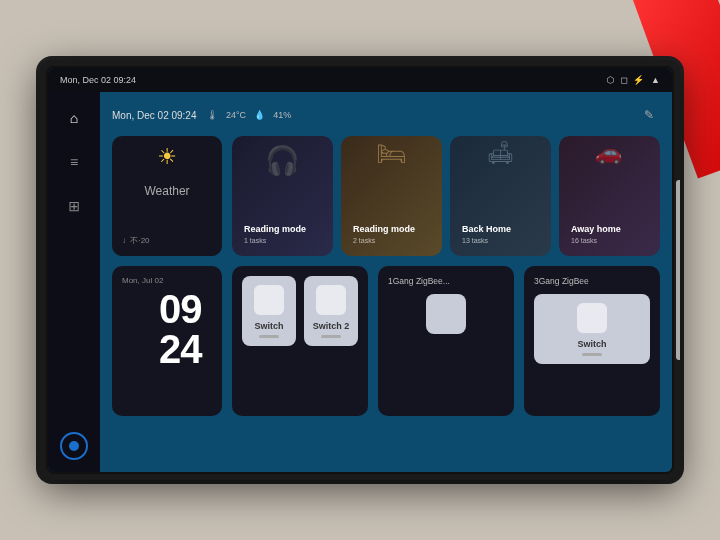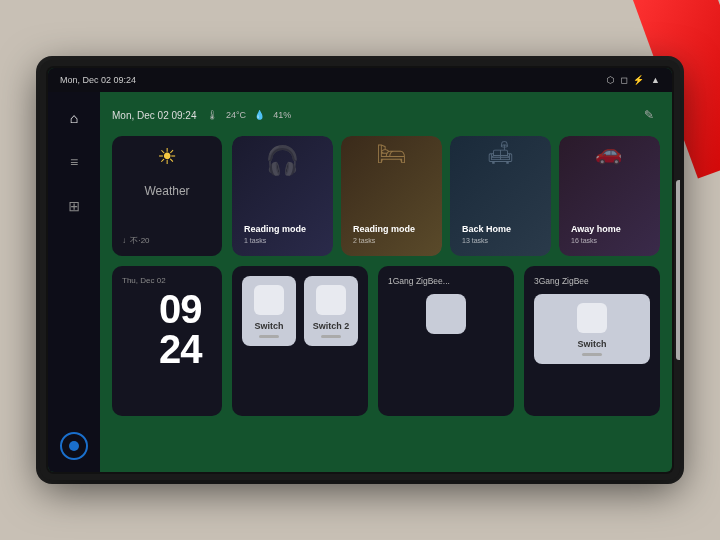--- a/index.html
+++ b/index.html
@@ -47,21 +47,21 @@
       position: absolute;
       inset: 6px;
       background: #111;
       border-radius: 8px;
       overflow: hidden;
     }
 
     .screen {
       position: absolute;
       inset: 2px;
-      background: #14532d;
+      background: #0c4a6e;
       border-radius: 6px;
       overflow: hidden;
     }
 
     
     .status-bar {
       position: absolute;
       top: 0;
       left: 0;
       right: 0;
@@ -481,21 +481,21 @@
                 <div class="scene-tasks">16 tasks</div>
               </div>
             </div>
 
           </div>
         </div>
 
         <div class="bottom-section">
 
           <div class="datetime-card">
-            <div class="date-small">Thu, Dec 02</div>
+            <div class="date-small">Mon, Jul 02</div>
             <div class="time-big" style="font-size:40px;">09<br>24</div>
           </div>
 
           <div class="device-card">
             <div class="switches-row">
               <div class="switch-btn">
                 <div style="width:30px;height:30px;background:#e8eaf0;border-radius:6px;"></div>
                 <div class="switch-label">Switch</div>
                 <div class="switch-indicator"></div>
               </div>

